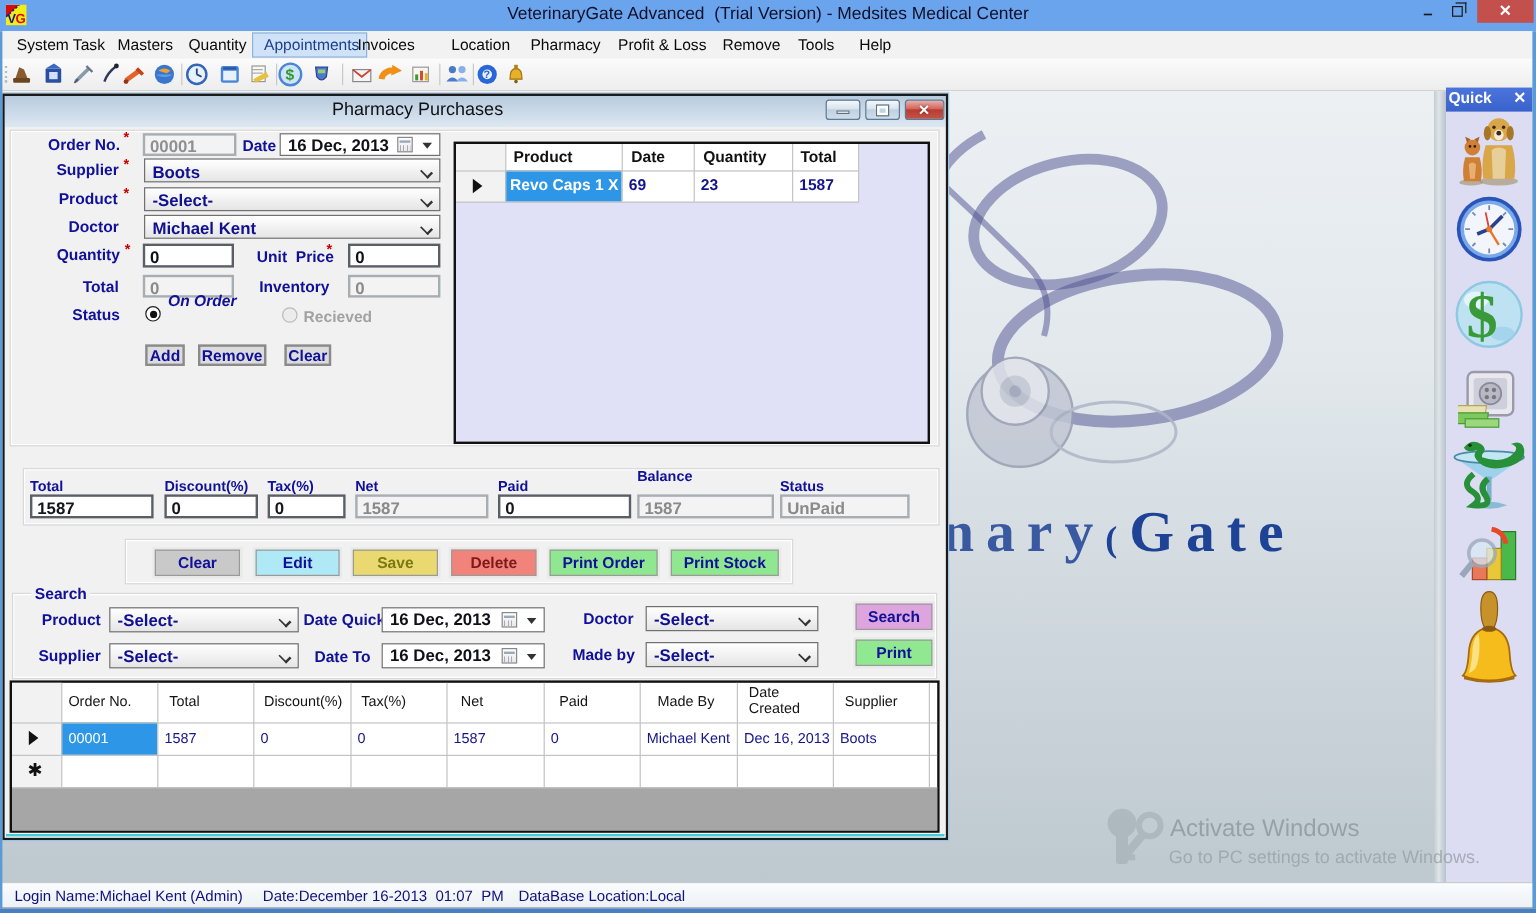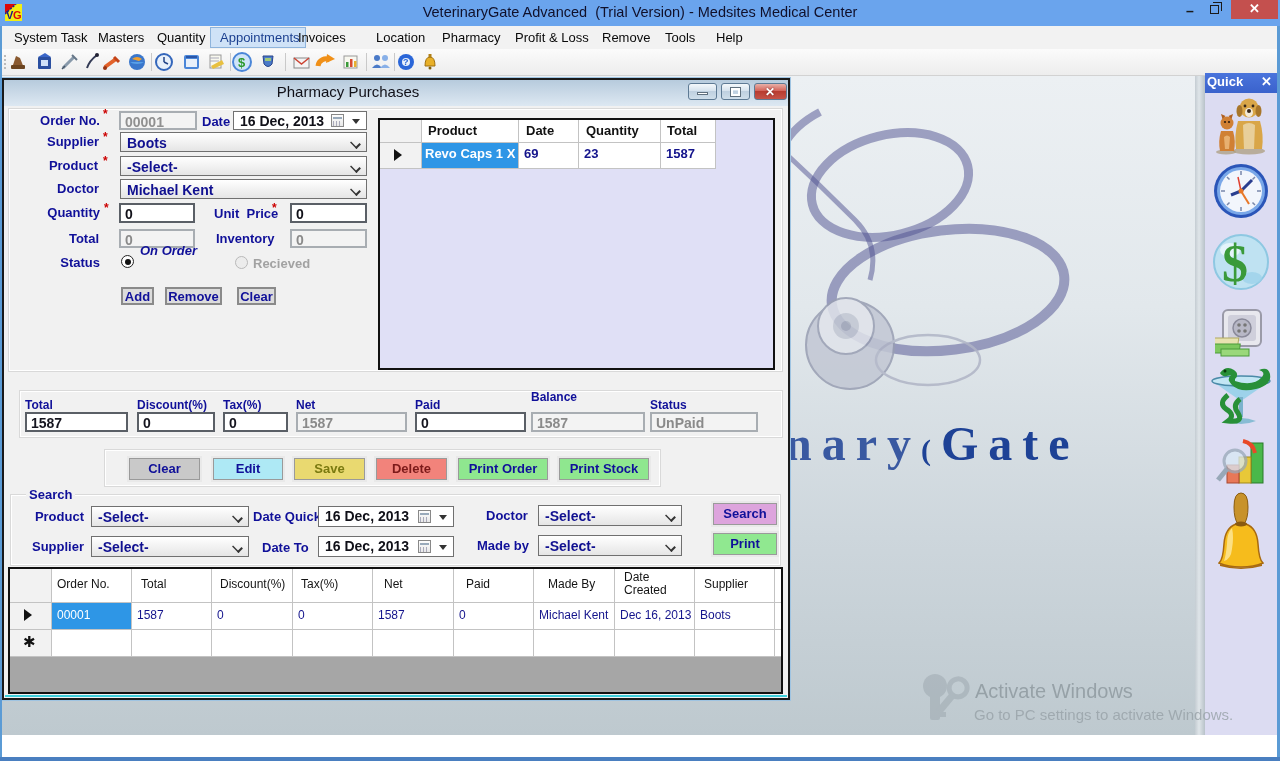--- a/index.html
+++ b/index.html
@@ -338,20 +338,25 @@
       <svg width="46" height="78" viewBox="0 0 46 78">
         <path d="M23,1 q7,0 7,14 q0,12 -4,17 l-6,0 q-4,-5 -4,-17 q0,-14 7,-14" fill="#c8922a" stroke="#8a5c10" stroke-width="1"></path>
         <path d="M18,32 q-11,4 -12,20 q-1,16 -5,19 q9,4 22,4 q13,0 22,-4 q-4,-3 -5,-19 q-1,-16 -12,-20 Z" fill="#f6bc1c" stroke="#a86a10" stroke-width="1.5"></path>
         <path d="M14,36 q-5,5 -5,16 q-1,11 -3,17 q7,-2 8,-12 q2,-12 0,-21" fill="#fce28a" opacity="0.95"></path>
         <path d="M2,72 q21,7 42,0 l0,2 q-21,6 -42,0 z" fill="#a86a10"></path>
         <ellipse cx="23" cy="32" rx="6" ry="2.5" fill="#8a5a10"></ellipse>
       </svg>
     </div>
   </div>
 
+  <div id="statusbar" class="abs">
+    <span class="sbtext" style="left:12px;">Login Name:Michael Kent (Admin)</span>
+    <span class="sbtext" style="left:219px;">Date:December 16-2013&nbsp; 01:07&nbsp; PM</span>
+    <span class="sbtext" style="left:432px;">DataBase Location:Local</span>
+  </div>
   <div id="sideedgeL" class="abs"></div>
   <div id="sideedgeR" class="abs"></div>
   <div id="botedge" class="abs"></div>
 
   <div id="dlg" class="abs">
     <div id="dlgtitle">
       <div id="dlgtitletext">Pharmacy Purchases</div>
       <div class="wbtn" style="left:684px;width:29px;">
           <div style="position:absolute;left:8px;top:8px;width:11px;height:3px;background:#fff;border:1px solid #60707e;"></div>
         </div>

